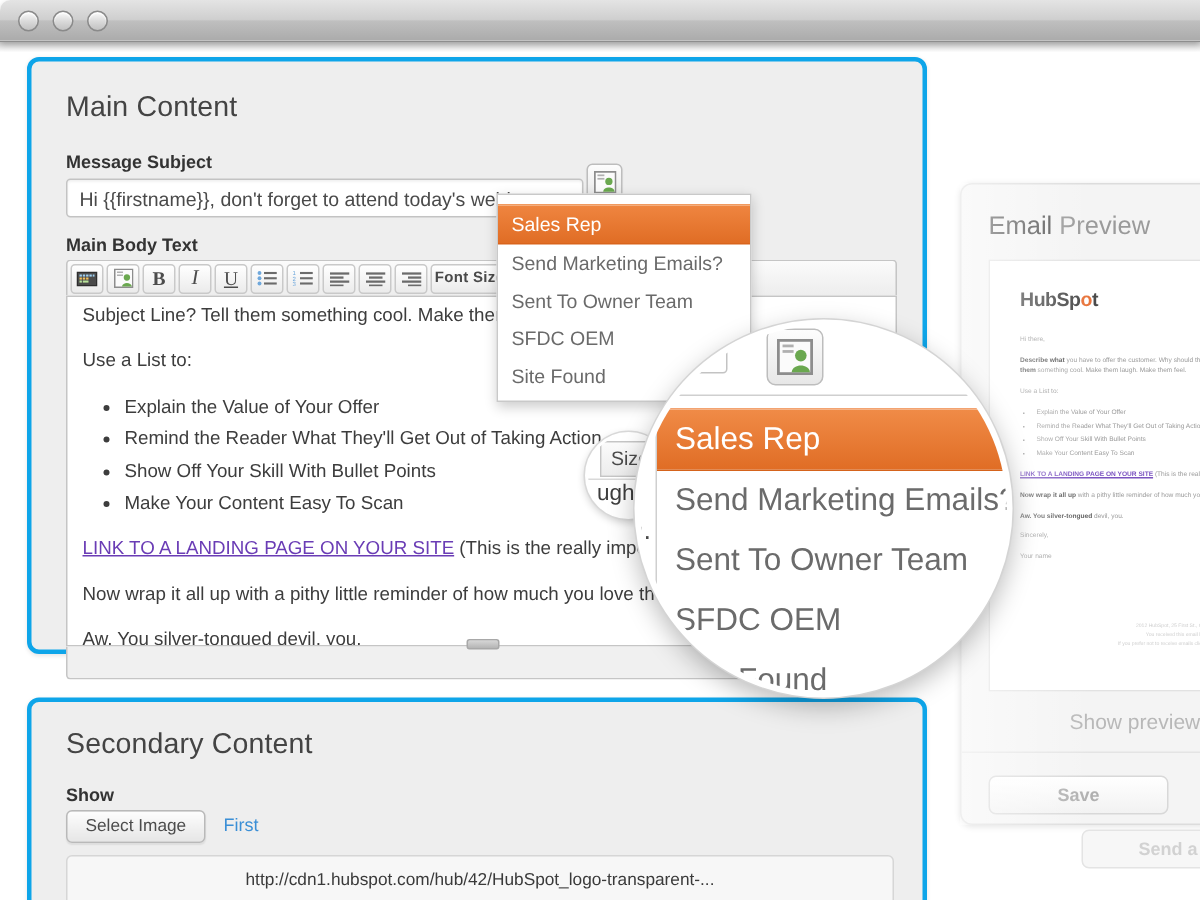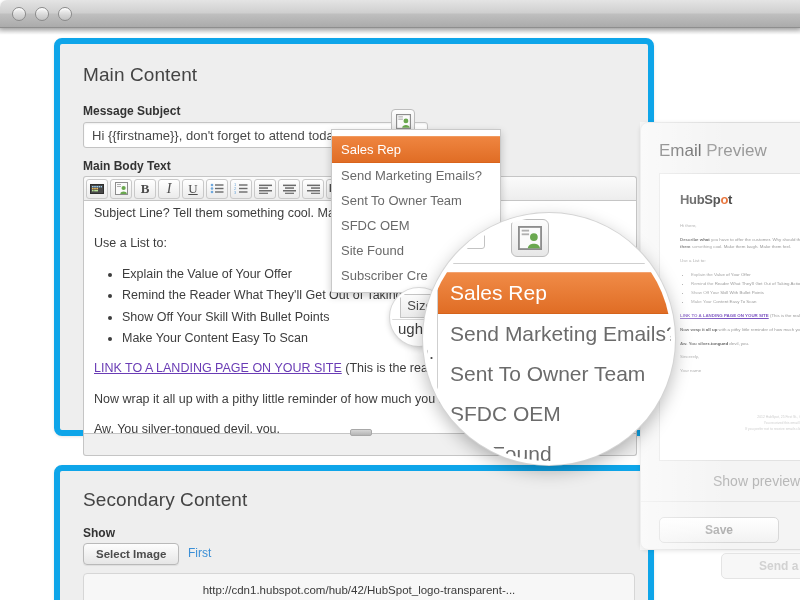--- a/index.html
+++ b/index.html
@@ -29,24 +29,23 @@
     background: linear-gradient(to bottom,#fbfbfb 0%,#d8d8d8 55%,#c2c2c2 100%);
     border: 1px solid #8a8a8a;
     box-shadow: inset 0 1px 1px rgba(255,255,255,0.95);
   }
   .win-dot.d1 { left: 12px; } .win-dot.d2 { left: 35px; } .win-dot.d3 { left: 58px; }
 
   
   .card {
     position: absolute;
     background: #eeeeee;
-    border: 6px solid #0ea5e9;
+    border: 3px solid #0ea5e9;
     border-radius: 8px;
     box-shadow: 0 1px 3px rgba(0,0,0,0.10);
-    margin-left: 36px;
   }
   .card-title {
     font-size: 19px; color: #444; font-weight: 400;
     letter-spacing: .1px;
   }
   .fieldlabel { font-size: 12px; font-weight: bold; color: #333; }
 
   
   #mainCard { left: 18px; top: 38px; width: 600px; height: 398px; }
   #mainTitle { position:absolute; left: 23px; top: 20px; }
@@ -111,21 +110,21 @@
     border-bottom-left-radius:3px; border-bottom-right-radius:3px;
   }
 
   
   #secCard { left: 18px; top: 465px; width: 600px; height: 160px; }
   #secTitle { position: absolute; left: 23px; top: 18px; }
   #logoLabel { position: absolute; left: 23px; top: 55px; }
   .btn-gray {
     position: absolute; border: 1px solid #b9b9b9; border-radius: 4px;
     background: linear-gradient(to bottom,#fdfdfd,#e6e6e6);
-    font-size: 11.5px; font-weight: bold; color: #4c4c4c;
+    font-size: 11.5px; font-weight: normal; color: #4c4c4c;
     padding: 0 12px; height: 22px; line-height: 20px;
     box-shadow: 0 1px 1px rgba(0,0,0,0.07);
     font-family:"Liberation Sans", sans-serif;
   }
   #selectImg { left: 23px; top: 72px; }
   #removeLink {
     position:absolute; left: 128px; top: 75px; font-size: 12px;
     color:#3b8fd6; text-decoration:none;
   }
   #logoBox {
@@ -440,21 +439,20 @@
     <div id="sendTestBtn">Send a test</div>
   </div>
   <div id="prevFade"></div>
 
   <div id="dropdown">
     <div class="dd-item sel">Sales Rep</div>
     <div class="dd-item">Send Marketing Emails?</div>
     <div class="dd-item">Sent To Owner Team</div>
     <div class="dd-item">SFDC OEM</div>
     <div class="dd-item">Site Found</div>
-    <div class="dd-item">Subscriber Cre</div>
   </div>
 
   <div id="lens2">
     <div class="l2-btn">Size</div>
     <div class="l2-line"></div>
     <div class="l2-txt">ugh.</div>
   </div>
 
   <div id="lens">
     <div id="lensContent">

